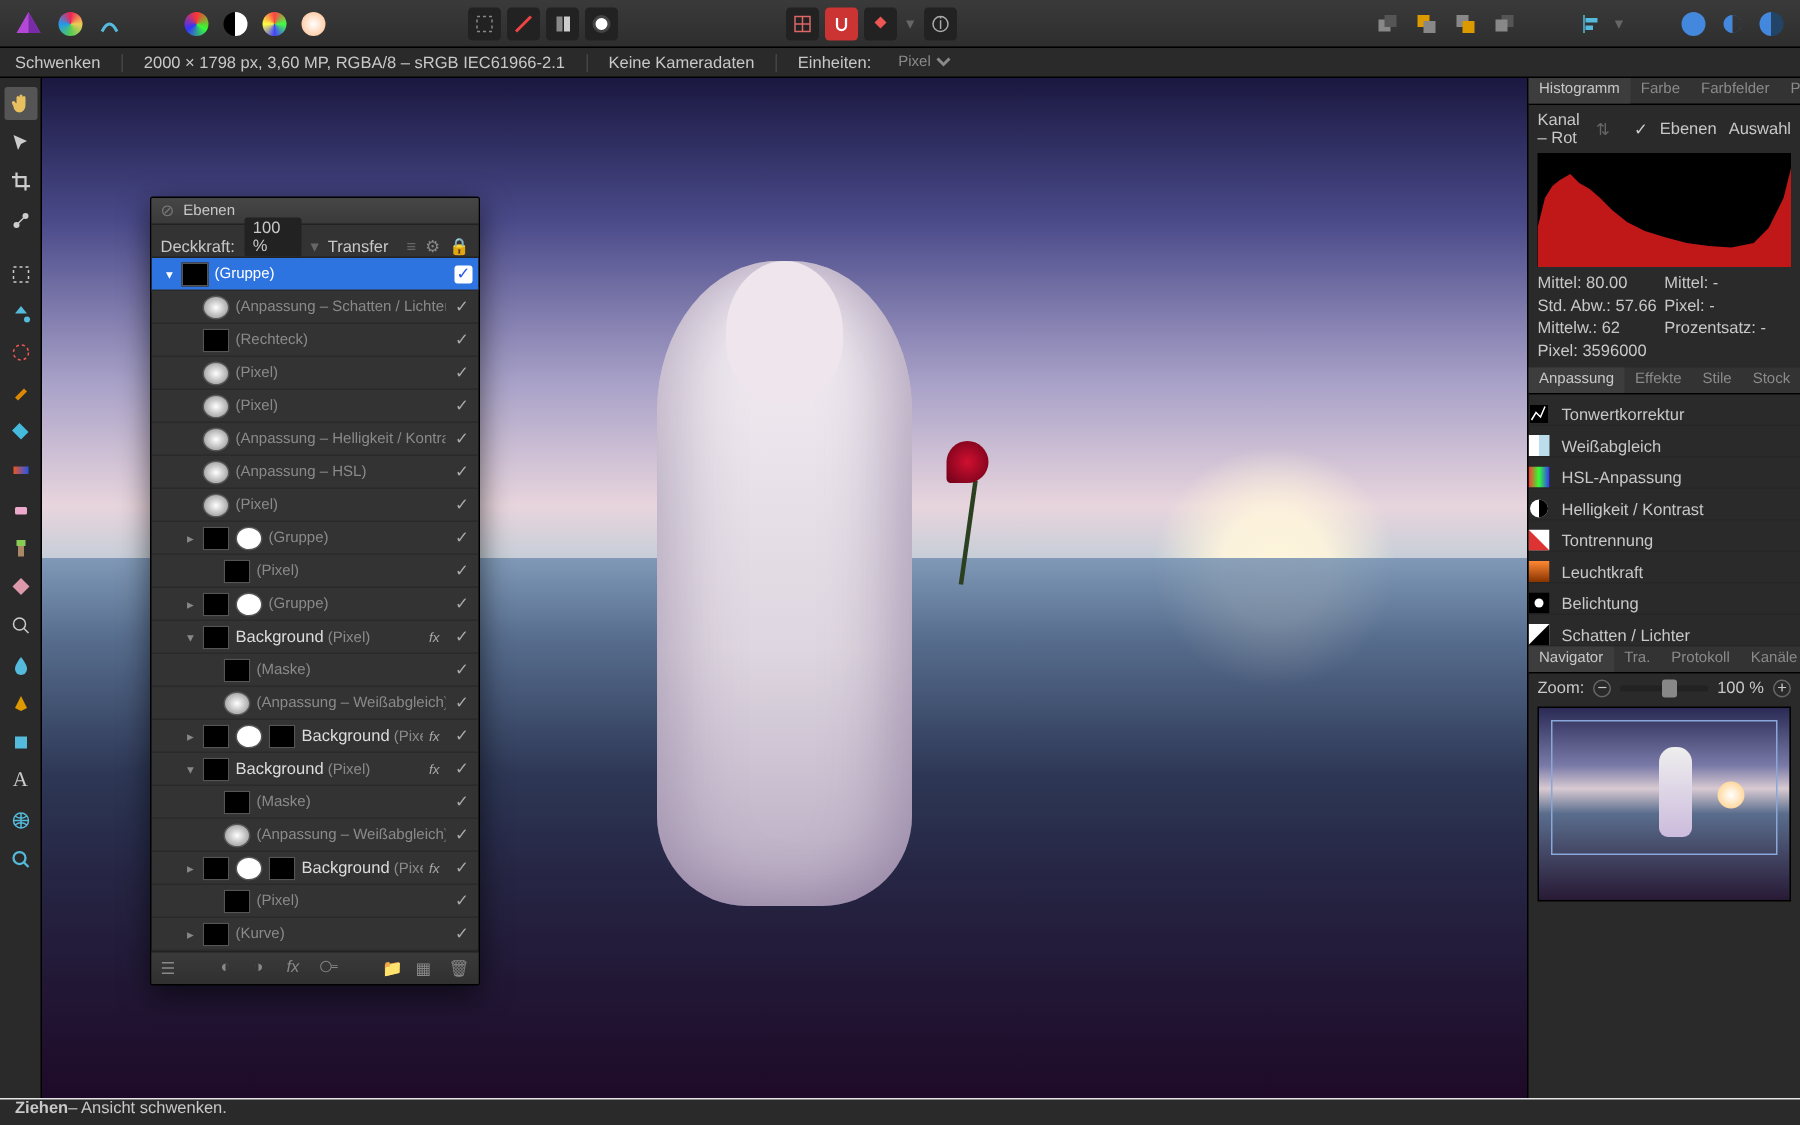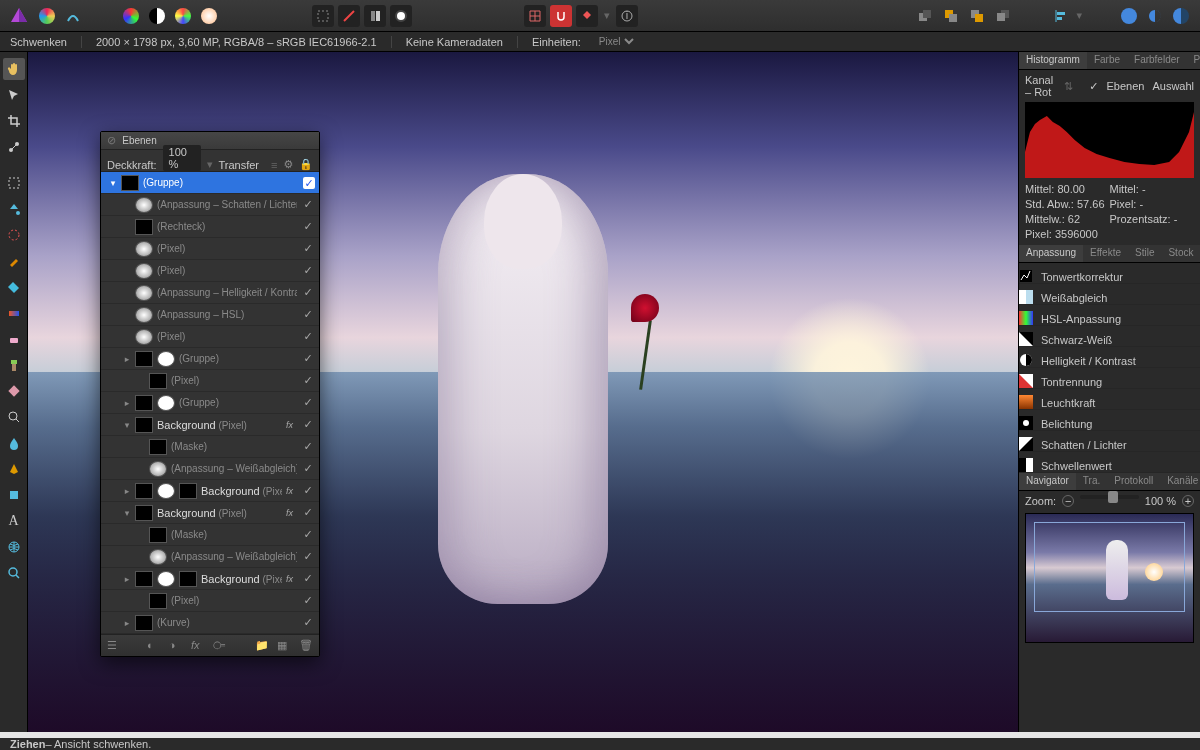--- a/index.html
+++ b/index.html
@@ -65,27 +65,27 @@
   .histsec{padding:4px 6px;}
   .histrow{display:flex;align-items:center;gap:8px;font-size:10px;color:var(--text-dim);margin-bottom:4px;}
   .histrow .fill{flex:1;}
   .histogram{height:76px;background:#000;position:relative;margin-bottom:4px;overflow:hidden;}
   .histogram svg{width:100%;height:100%;}
   .histstats{font-size:9.5px;color:var(--text-dim);line-height:1.35;display:grid;grid-template-columns:1fr 1fr;}
   .adjlist{flex:0 0 auto;}
   .adjitem{display:flex;align-items:flex-end;gap:8px;height:21px;padding:0 0;border-bottom:1px solid #262626;font-size:10.5px;}
   .aicon{width:14px;height:14px;flex:0 0 auto;}
   .navsec{padding:4px 6px;}
-  .zoomrow{display:flex;gap:6px;font-size:10px;color:var(--text-dim);}
+  .zoomrow{display:flex;align-items:center;gap:6px;font-size:10px;color:var(--text-dim);}
   .slider{flex:1;height:4px;background:#222;position:relative;border-radius:2px;}
   .slider .knob{position:absolute;top:-4px;width:10px;height:12px;background:#888;border-radius:2px;}
   .navthumb{margin-top:6px;height:130px;background:linear-gradient(180deg,#2a2a55 0%,#7a7aa8 30%,#d8cad2 42%,#5a6d8d 55%,#281a35 100%);position:relative;border:1px solid #000;}
   .navthumb .vp{position:absolute;left:8px;top:8px;right:8px;height:90px;border:1px solid #89a7d8;}
   
-  .status{height:18px;background:var(--bg1);display:flex;align-items:flex-start;padding:0 10px;font-size:10px;color:var(--text-dim);border-top:6px solid #e5e5e5;}
+  .status{height:18px;background:var(--bg1);display:flex;align-items:flex-start;padding:0 10px;font-size:10px;color:var(--text-dim);border-top:1px solid #e5e5e5;}
   .status b{color:var(--text);}
   
   ::-webkit-scrollbar{width:10px;height:10px}::-webkit-scrollbar-thumb{background:#555;border-radius:5px}::-webkit-scrollbar-track{background:#2a2a2a}
 </style>
 </head>
 <body>
 
 <div class="topbar">
   <div class="tbtn">
       <svg width="18" height="18">
@@ -610,27 +610,20 @@
                 <stop offset="0" stop-color="#f33"></stop>
                 <stop offset=".5" stop-color="#3f3"></stop>
                 <stop offset="1" stop-color="#33f"></stop>
               </linearGradient>
             </defs>
           </svg>
           <span>HSL-Anpassung</span>
         </div>
         <div class="adjitem">
           <svg class="aicon" viewBox="0 0 14 14">
-            <rect width="14" height="14" fill="#fff"></rect>
-            <path d="M0 0h14v14z" fill="#000"></path>
-          </svg>
-          <span>Schwarz-Weiß</span>
-        </div>
-        <div class="adjitem">
-          <svg class="aicon" viewBox="0 0 14 14">
             <circle cx="7" cy="7" r="6" fill="#fff"></circle>
             <path d="M7 1a6 6 0 0 1 0 12z" fill="#000"></path>
           </svg>
           <span>Helligkeit / Kontrast</span>
         </div>
         <div class="adjitem">
           <svg class="aicon" viewBox="0 0 14 14">
             <rect width="14" height="14" fill="#fff"></rect>
             <path d="M0 0l14 14h-14z" fill="#d33"></path>
           </svg>
@@ -654,27 +647,20 @@
             <circle cx="7" cy="7" r="3" fill="#fff"></circle>
           </svg>
           <span>Belichtung</span>
         </div>
         <div class="adjitem">
           <svg class="aicon" viewBox="0 0 14 14">
             <rect width="14" height="14" fill="#fff"></rect>
             <path d="M0 14l14-14v14z" fill="#000"></path>
           </svg>
           <span>Schatten / Lichter</span>
-        </div>
-        <div class="adjitem">
-          <svg class="aicon" viewBox="0 0 14 14">
-            <rect width="7" height="14" fill="#000"></rect>
-            <rect x="7" width="7" height="14" fill="#fff"></rect>
-          </svg>
-          <span>Schwellenwert</span>
         </div>
       </div>
 
     <div class="tabs">
       <div class="tab active">Navigator</div>
       <div class="tab">Tra.</div>
       <div class="tab">Protokoll</div>
       <div class="tab">Kanäle</div>
     </div>
     <div class="navsec">

